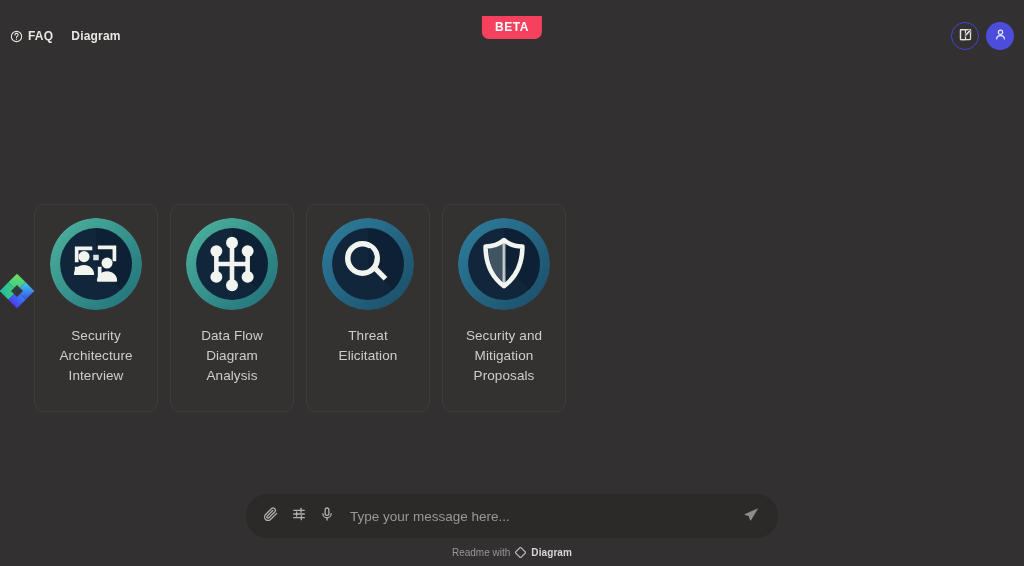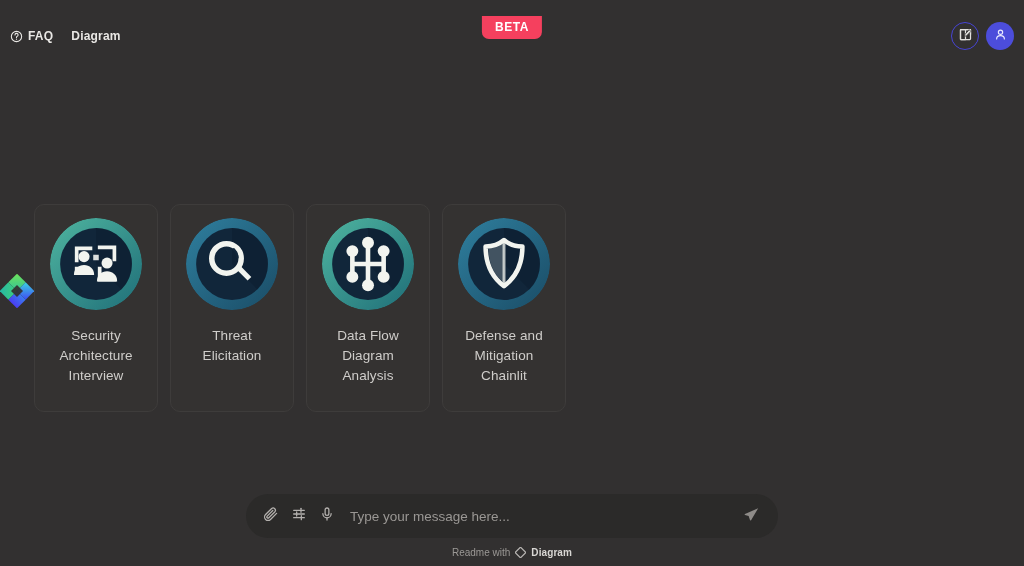--- a/index.html
+++ b/index.html
@@ -321,42 +321,20 @@
           </g>
         </svg>
       </div>
       <div class="starter-label">Security Architecture Interview</div>
     </div>
 
     <div class="starter-card">
       <div class="starter-icon">
         <svg width="92" height="92" viewBox="0 0 100 100">
           <defs>
-            <linearGradient id="ring2" x1="0" y1="0" x2="1" y2="1">
-              <stop offset="0" stop-color="#2f7f9e"></stop>
-                <stop offset="1" stop-color="#1a4c66"></stop>
-            </linearGradient>
-          </defs>
-          <circle cx="50" cy="50" r="50" fill="url(#ring2)"></circle>
-          <circle cx="50" cy="50" r="39" fill="#11263a"></circle>
-          <path d="M50 11 a39 39 0 0 1 27.6 66.6 L50 50 z" fill="#0d1e2f" opacity=".55"></path>
-          <g fill="none" stroke="#f2f4ef" stroke-width="6">
-            <circle cx="44" cy="44" r="16"></circle>
-          </g>
-          <path d="M55 56 l4 -4 l12 12 l-4 4 z" fill="#f2f4ef"></path>
-          <path d="M52 34 a13 13 0 0 1 4 9" fill="none" stroke="#11263a" stroke-width="2.6" stroke-linecap="round"></path>
-        </svg>
-      </div>
-      <div class="starter-label">Threat Elicitation</div>
-    </div>
-
-    <div class="starter-card">
-      <div class="starter-icon">
-        <svg width="92" height="92" viewBox="0 0 100 100">
-          <defs>
             <linearGradient id="ring3" x1="0" y1="0" x2="1" y2="1">
               <stop offset="0" stop-color="#4fb5a0"></stop>
                 <stop offset="1" stop-color="#1f6e78"></stop>
             </linearGradient>
           </defs>
           <circle cx="50" cy="50" r="50" fill="url(#ring3)"></circle>
           <circle cx="50" cy="50" r="39" fill="#11263a"></circle>
           <path d="M50 11 a39 39 0 0 1 27.6 66.6 L50 50 z" fill="#0d1e2f" opacity=".55"></path>
           <g stroke="#f2f4ef" stroke-width="5" stroke-linecap="round">
             <line x1="50" y1="28" x2="50" y2="50"></line>
@@ -375,34 +353,56 @@
           </g>
         </svg>
       </div>
       <div class="starter-label">Data Flow Diagram Analysis</div>
     </div>
 
     <div class="starter-card">
       <div class="starter-icon">
         <svg width="92" height="92" viewBox="0 0 100 100">
           <defs>
+            <linearGradient id="ring2" x1="0" y1="0" x2="1" y2="1">
+              <stop offset="0" stop-color="#2f7f9e"></stop>
+                <stop offset="1" stop-color="#1a4c66"></stop>
+            </linearGradient>
+          </defs>
+          <circle cx="50" cy="50" r="50" fill="url(#ring2)"></circle>
+          <circle cx="50" cy="50" r="39" fill="#11263a"></circle>
+          <path d="M50 11 a39 39 0 0 1 27.6 66.6 L50 50 z" fill="#0d1e2f" opacity=".55"></path>
+          <g fill="none" stroke="#f2f4ef" stroke-width="6">
+            <circle cx="44" cy="44" r="16"></circle>
+          </g>
+          <path d="M55 56 l4 -4 l12 12 l-4 4 z" fill="#f2f4ef"></path>
+          <path d="M52 34 a13 13 0 0 1 4 9" fill="none" stroke="#11263a" stroke-width="2.6" stroke-linecap="round"></path>
+        </svg>
+      </div>
+      <div class="starter-label">Threat Elicitation</div>
+    </div>
+
+    <div class="starter-card">
+      <div class="starter-icon">
+        <svg width="92" height="92" viewBox="0 0 100 100">
+          <defs>
             <linearGradient id="ring4" x1="0" y1="0" x2="1" y2="1">
               <stop offset="0" stop-color="#2f7f9e"></stop>
                 <stop offset="1" stop-color="#1a4c66"></stop>
             </linearGradient>
           </defs>
           <circle cx="50" cy="50" r="50" fill="url(#ring4)"></circle>
           <circle cx="50" cy="50" r="39" fill="#11263a"></circle>
           <path d="M50 11 a39 39 0 0 1 27.6 66.6 L50 50 z" fill="#0d1e2f" opacity=".55"></path>
           <path d="M50 24 c7 6 14 7 20 7 c0 18 -5 32 -20 43 c-15 -11 -20 -25 -20 -43 c6 0 13 -1 20 -7 z" fill="none" stroke="#f2f4ef" stroke-width="5" stroke-linejoin="round"></path>
           <path d="M50 27 c0 0 0 42 0 43 c-13 -10 -17 -23 -17 -40 c5 0 11 -1 17 -3 z" fill="#f2f4ef" opacity=".22"></path>
           <line x1="50" y1="26" x2="50" y2="72" stroke="#f2f4ef" stroke-width="3.2" opacity=".75"></line>
         </svg>
       </div>
-      <div class="starter-label">Defense and Mitigation Chainlit</div>
+      <div class="starter-label">Security and Mitigation Proposals</div>
     </div>
 
   </div>
 </div>
 
 <div class="composer-wrap">
 
   <div class="composer">
 
     <div class="composer-btn">

